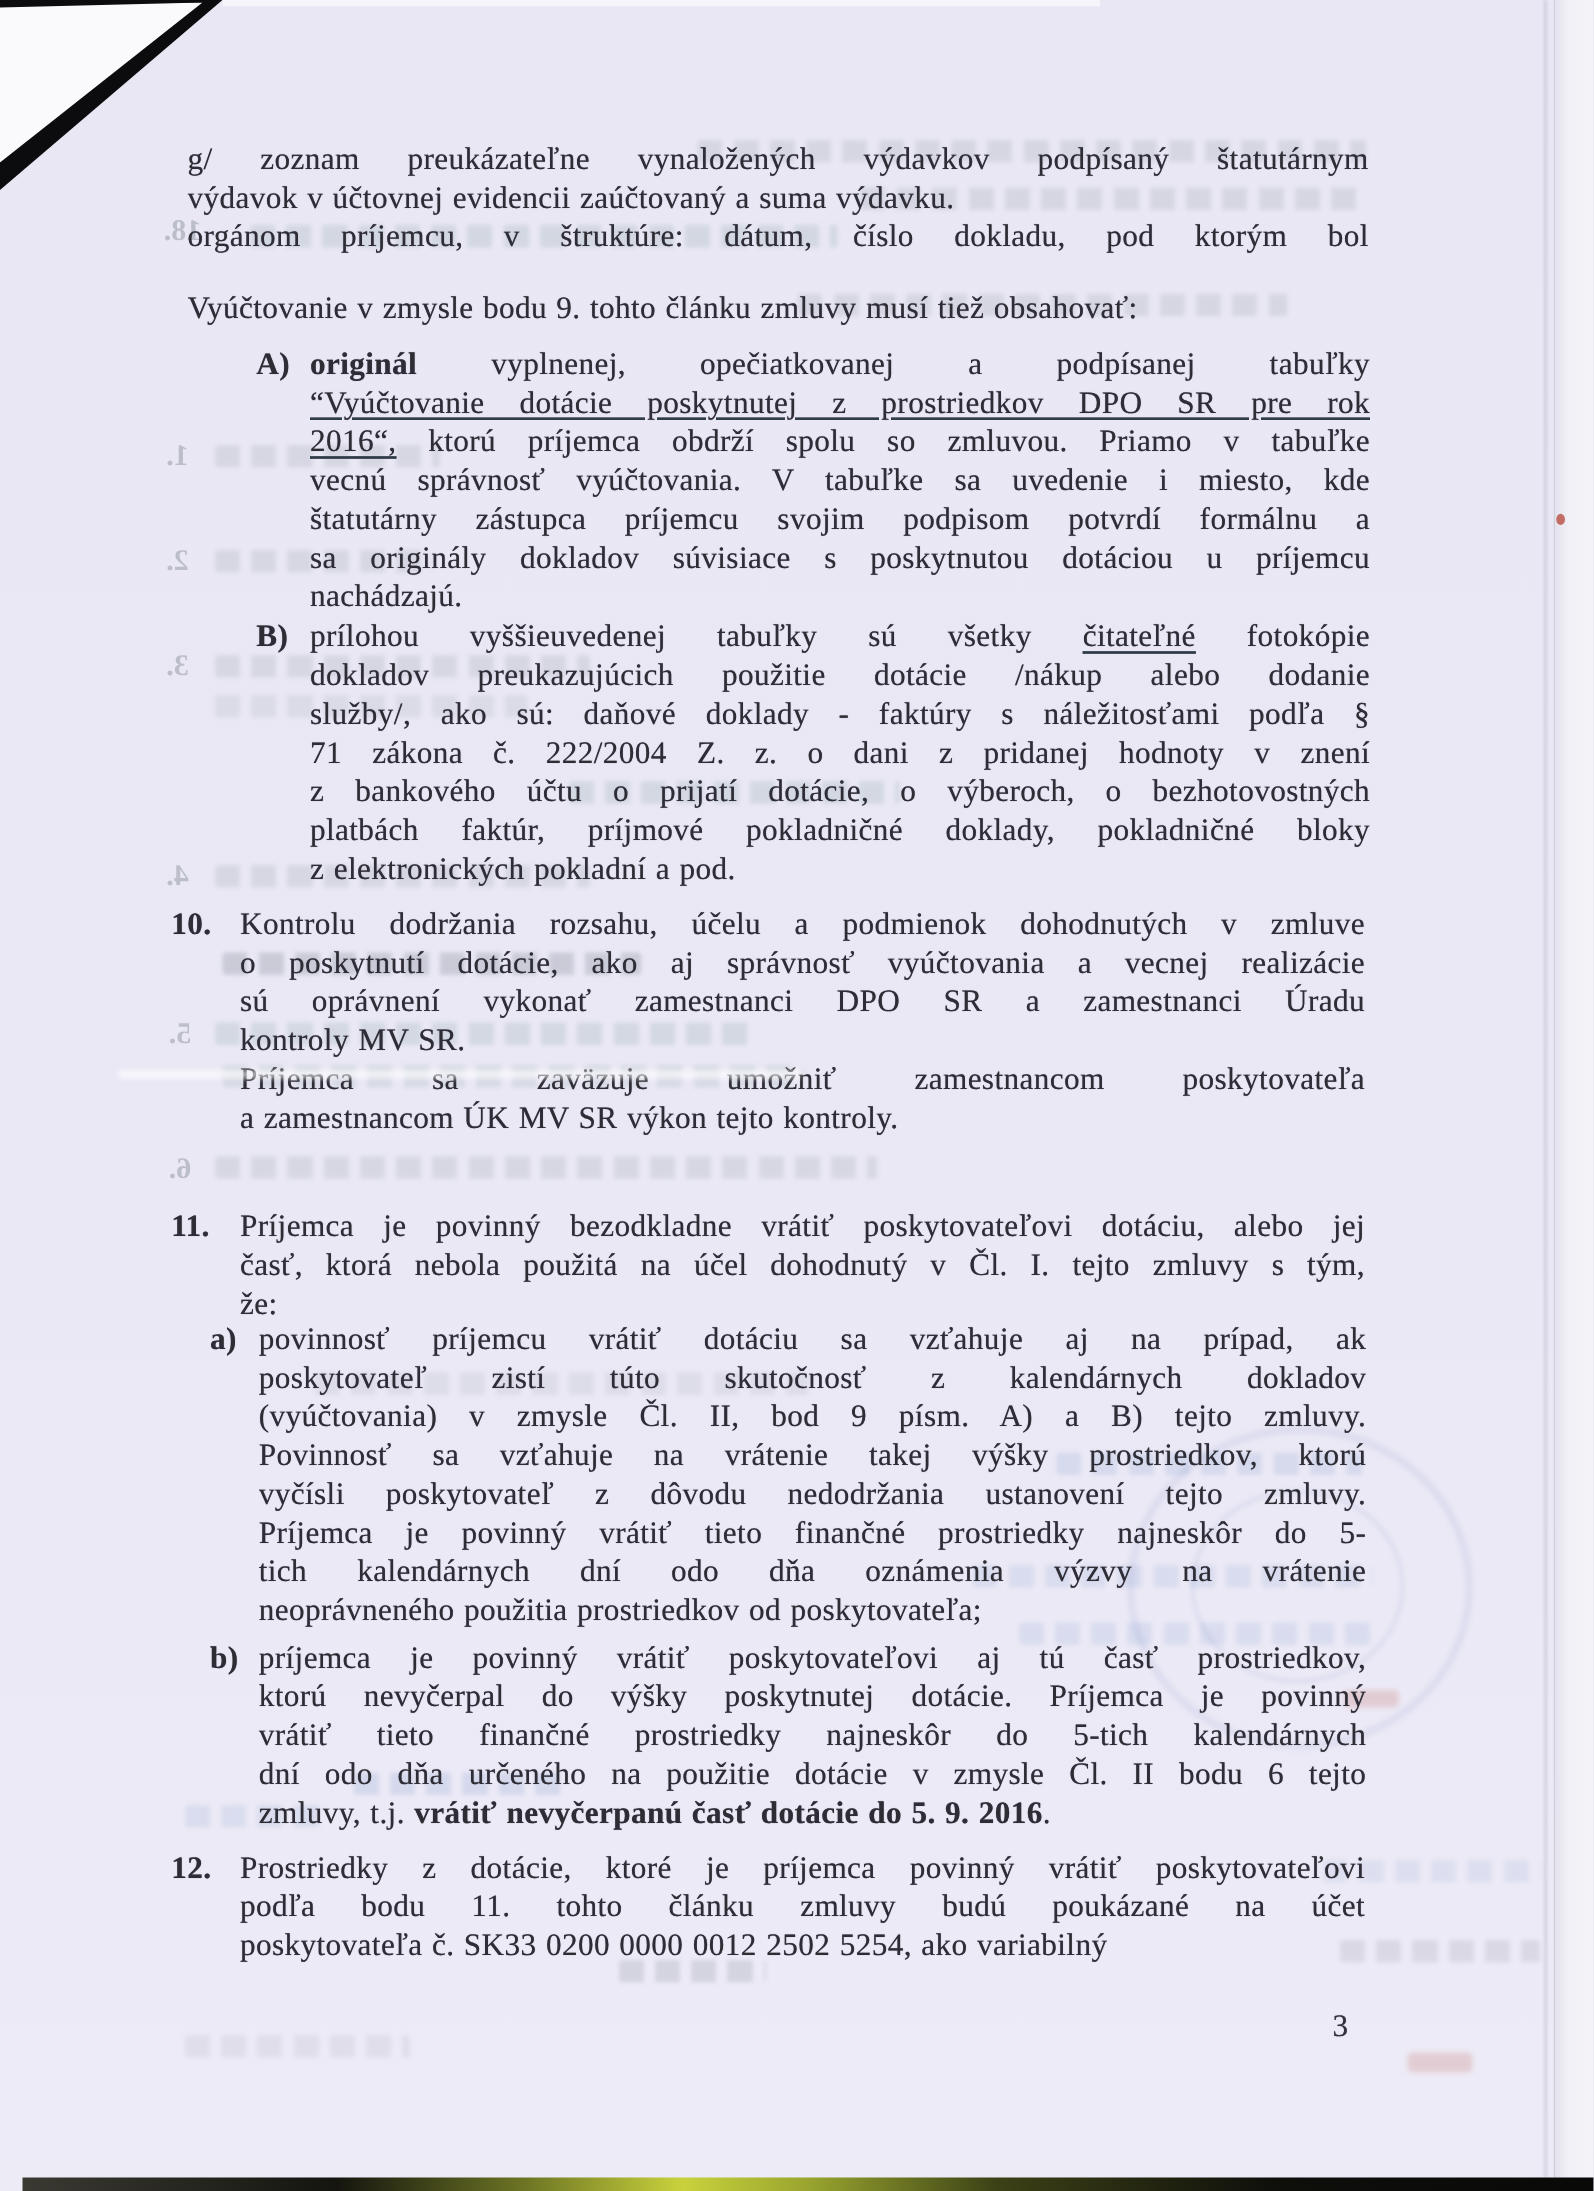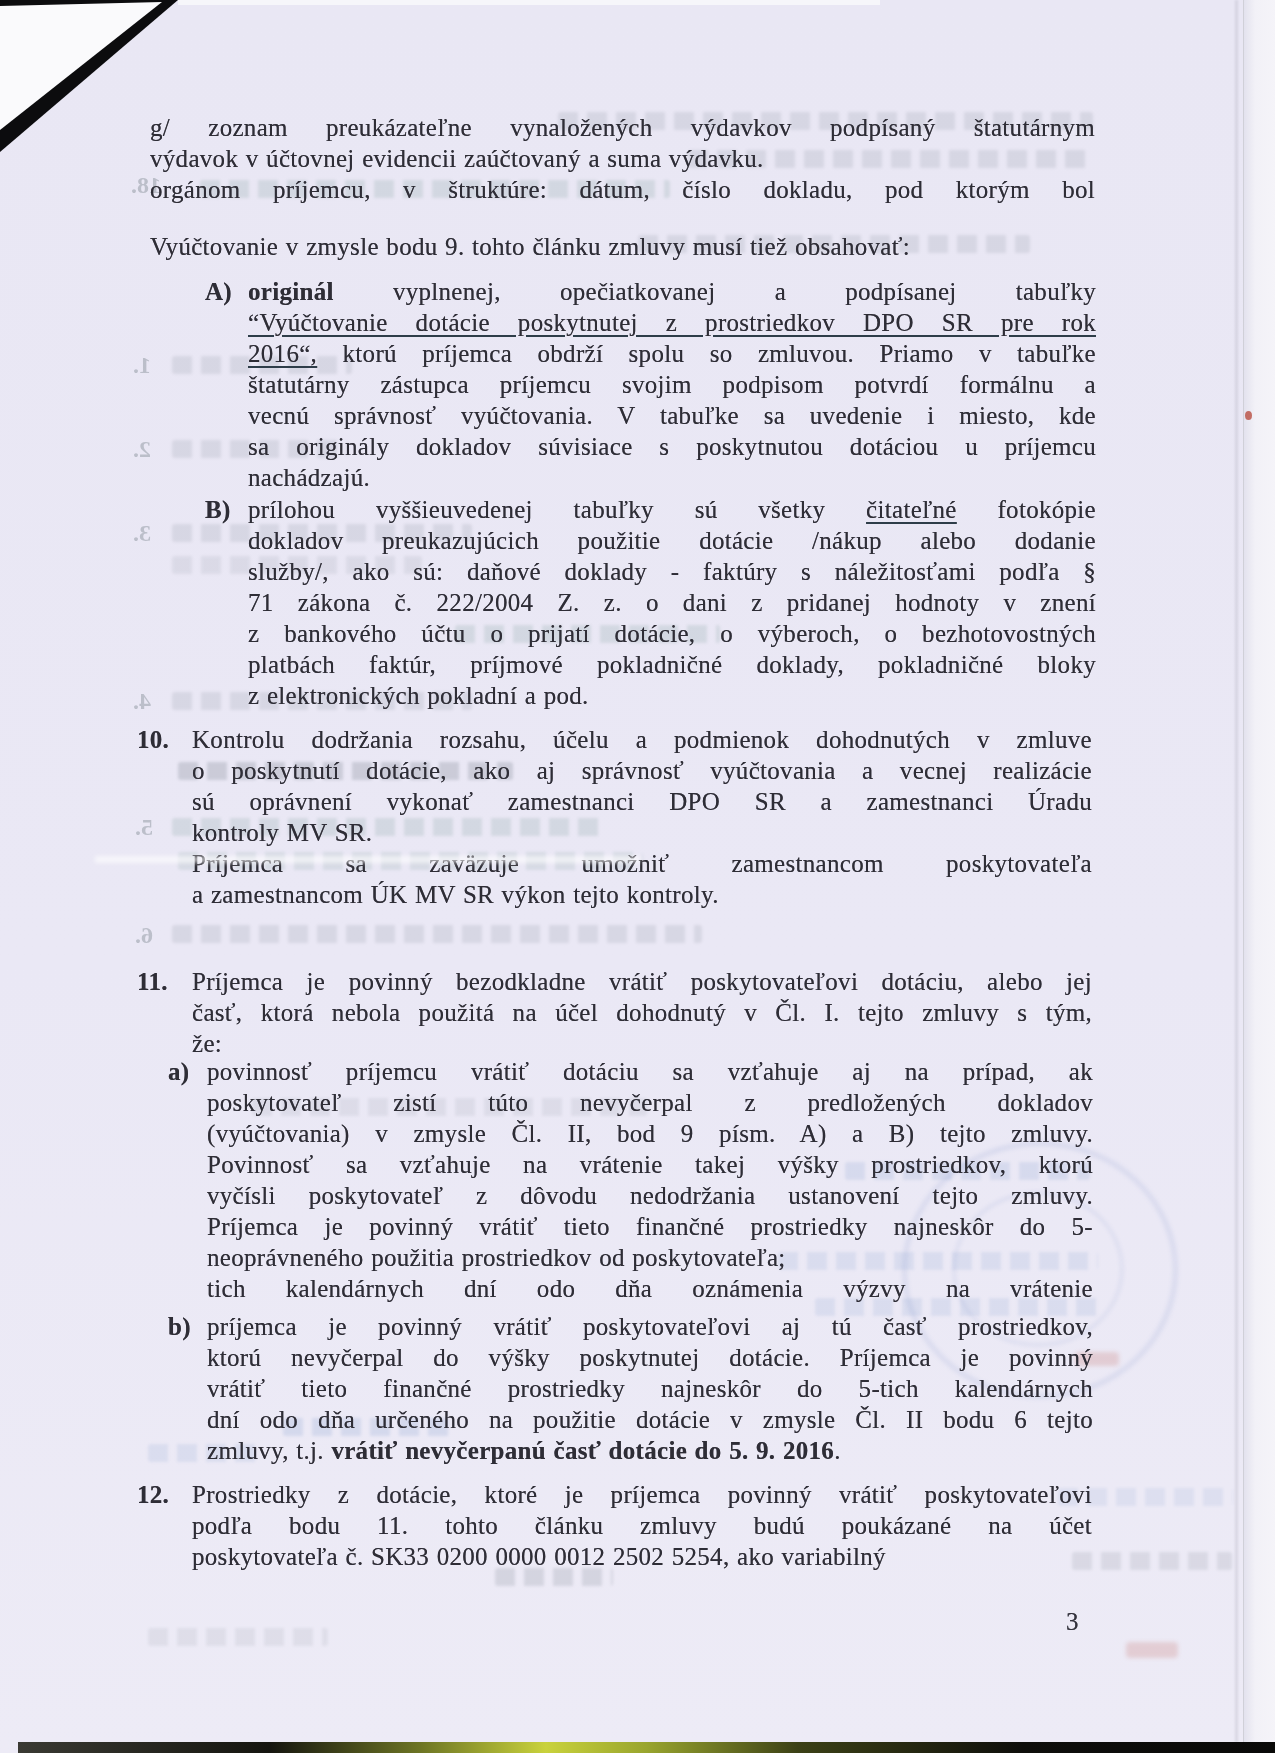--- a/index.html
+++ b/index.html
@@ -128,22 +128,22 @@
         <div class="tl tl-last"><span>Vyúčtovanie v zmysle bodu 9. tohto článku zmluvy musí tiež obsahovať:</span></div>
       </div>
   </div>
 
   <div class="blk" id="blk-A">
     <div class="lbl">A)</div>
     <div class="txt">
         <div class="tl"><span class="seg-b">originál </span><span>vyplnenej, opečiatkovanej a podpísanej tabuľky</span></div>
         <div class="tl"><span class="seg-u">“Vyúčtovanie dotácie poskytnutej z prostriedkov DPO SR pre rok</span></div>
         <div class="tl"><span class="seg-u">2016“,</span><span> ktorú príjemca obdrží spolu so zmluvou. Priamo v tabuľke</span></div>
+        <div class="tl"><span>vecnú správnosť vyúčtovania. V tabuľke sa uvedenie i miesto, kde</span></div>
         <div class="tl"><span>štatutárny zástupca príjemcu svojim podpisom potvrdí formálnu a</span></div>
-        <div class="tl"><span>vecnú správnosť vyúčtovania. V tabuľke sa uvedenie i miesto, kde</span></div>
         <div class="tl"><span>sa originály dokladov súvisiace s poskytnutou dotáciou u príjemcu</span></div>
         <div class="tl tl-last"><span>nachádzajú.</span></div>
       </div>
   </div>
 
   <div class="blk" id="blk-B">
     <div class="lbl">B)</div>
     <div class="txt">
         <div class="tl"><span>prílohou vyššieuvedenej tabuľky sú všetky </span><span class="seg-u">čitateľné</span><span> fotokópie</span></div>
         <div class="tl"><span>dokladov preukazujúcich použitie dotácie /nákup alebo dodanie</span></div>
@@ -173,27 +173,27 @@
         <div class="tl"><span>Príjemca je povinný bezodkladne vrátiť poskytovateľovi dotáciu, alebo jej</span></div>
         <div class="tl"><span>časť, ktorá nebola použitá na účel dohodnutý v Čl. I. tejto zmluvy s tým,</span></div>
         <div class="tl tl-last"><span>že:</span></div>
       </div>
   </div>
 
   <div class="blk" id="blk-a">
     <div class="lbl">a)</div>
     <div class="txt">
         <div class="tl"><span>povinnosť príjemcu vrátiť dotáciu sa vzťahuje aj na prípad, ak</span></div>
-        <div class="tl"><span>poskytovateľ zistí túto nevyčerpal z predložených dokladov</span></div>
+        <div class="tl"><span>poskytovateľ zistí túto skutočnosť z kalendárnych dokladov</span></div>
         <div class="tl"><span>(vyúčtovania) v zmysle Čl. II, bod 9 písm. A) a B) tejto zmluvy.</span></div>
         <div class="tl"><span>Povinnosť sa vzťahuje na vrátenie takej výšky prostriedkov, ktorú</span></div>
         <div class="tl"><span>vyčísli poskytovateľ z dôvodu nedodržania ustanovení tejto zmluvy.</span></div>
         <div class="tl"><span>Príjemca je povinný vrátiť tieto finančné prostriedky najneskôr do 5-</span></div>
+        <div class="tl"><span>tich kalendárnych dní odo dňa oznámenia výzvy na vrátenie</span></div>
         <div class="tl tl-last"><span>neoprávneného použitia prostriedkov od poskytovateľa;</span></div>
-        <div class="tl"><span>tich kalendárnych dní odo dňa oznámenia výzvy na vrátenie</span></div>
       </div>
   </div>
 
   <div class="blk" id="blk-b">
     <div class="lbl">b)</div>
     <div class="txt">
         <div class="tl"><span>príjemca je povinný vrátiť poskytovateľovi aj tú časť prostriedkov,</span></div>
         <div class="tl"><span>ktorú nevyčerpal do výšky poskytnutej dotácie. Príjemca je povinný</span></div>
         <div class="tl"><span>vrátiť tieto finančné prostriedky najneskôr do 5-tich kalendárnych</span></div>
         <div class="tl"><span>dní odo dňa určeného na použitie dotácie v zmysle Čl. II bodu 6 tejto</span></div>

